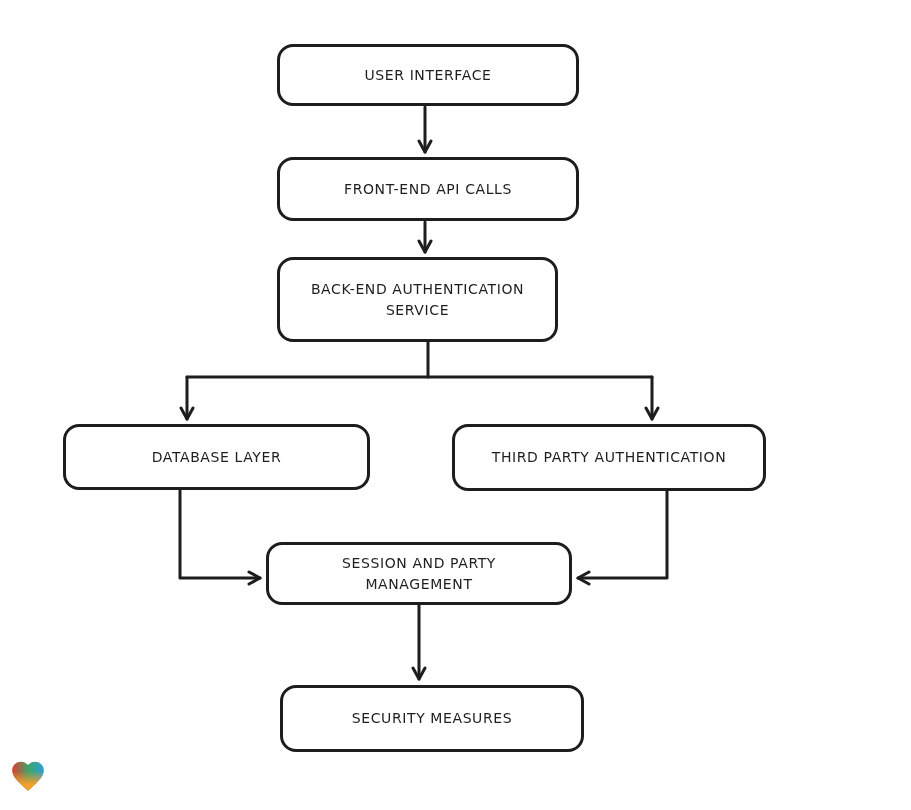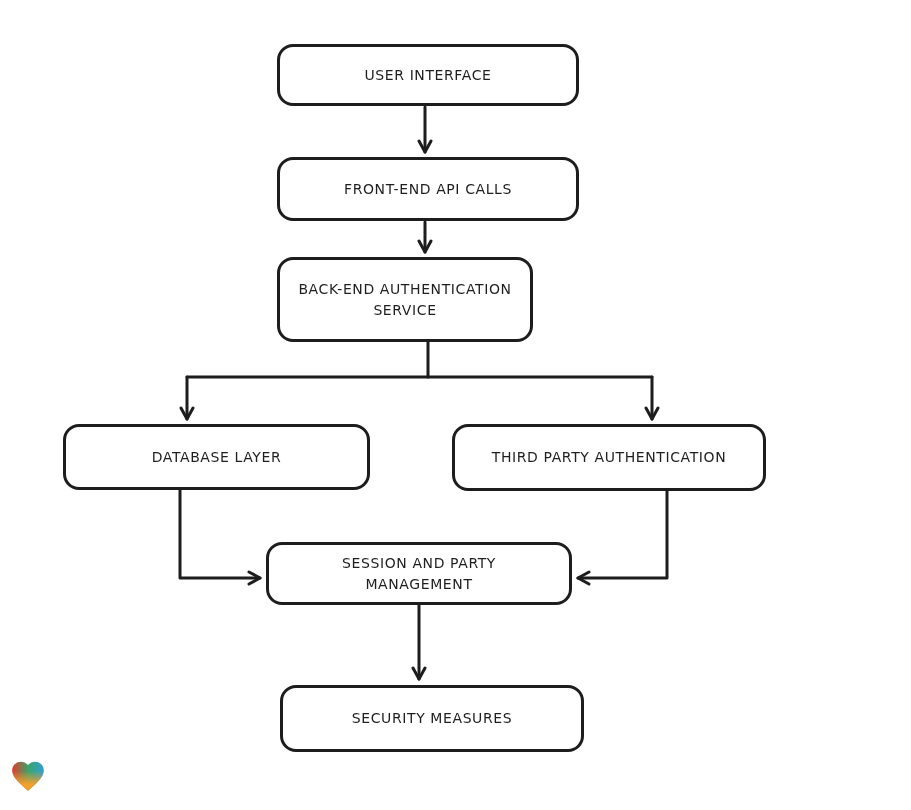--- a/index.html
+++ b/index.html
@@ -36,21 +36,21 @@
   }
   .node .label {
     color: var(--text, #1f1f1f);
     font-size: 14px;
     letter-spacing: 0.6px;
     line-height: 1.45;
     font-weight: 500;
   }
   #n-user       { left: 277px; top: 44px;  width: 302px; height: 62px; }
   #n-frontend   { left: 277px; top: 157px; width: 302px; height: 64px; }
-  #n-backend    { left: 277px; top: 257px; width: 256px; height: 85px; }
+  #n-backend    { left: 277px; top: 257px; width: 281px; height: 85px; }
   #n-backend .label    { max-width: 215px; }
   #n-database   { left: 63px;  top: 424px; width: 307px; height: 66px; text-align: right; }
   #n-thirdparty { left: 452px; top: 424px; width: 314px; height: 67px; }
   #n-session    { left: 266px; top: 542px; width: 306px; height: 63px; }
   #n-session .label    { max-width: 185px; }
   #n-security   { left: 280px; top: 685px; width: 304px; height: 67px; }
   .watermark {
     position: absolute;
     left: 9px;
     top: 757px;

